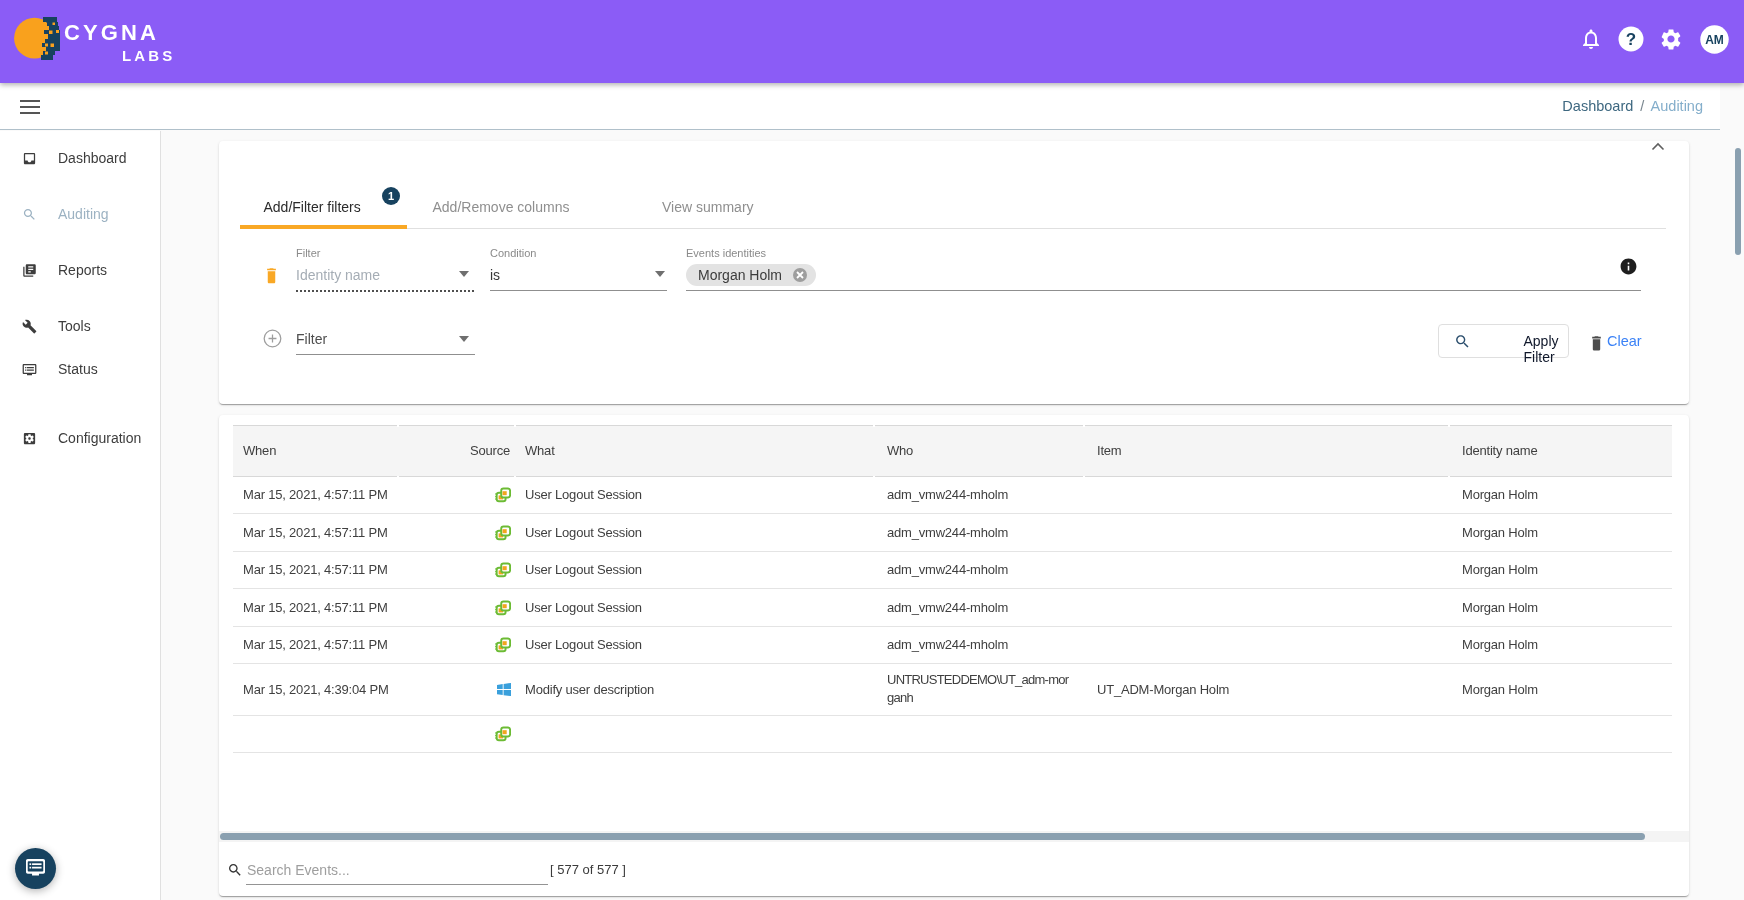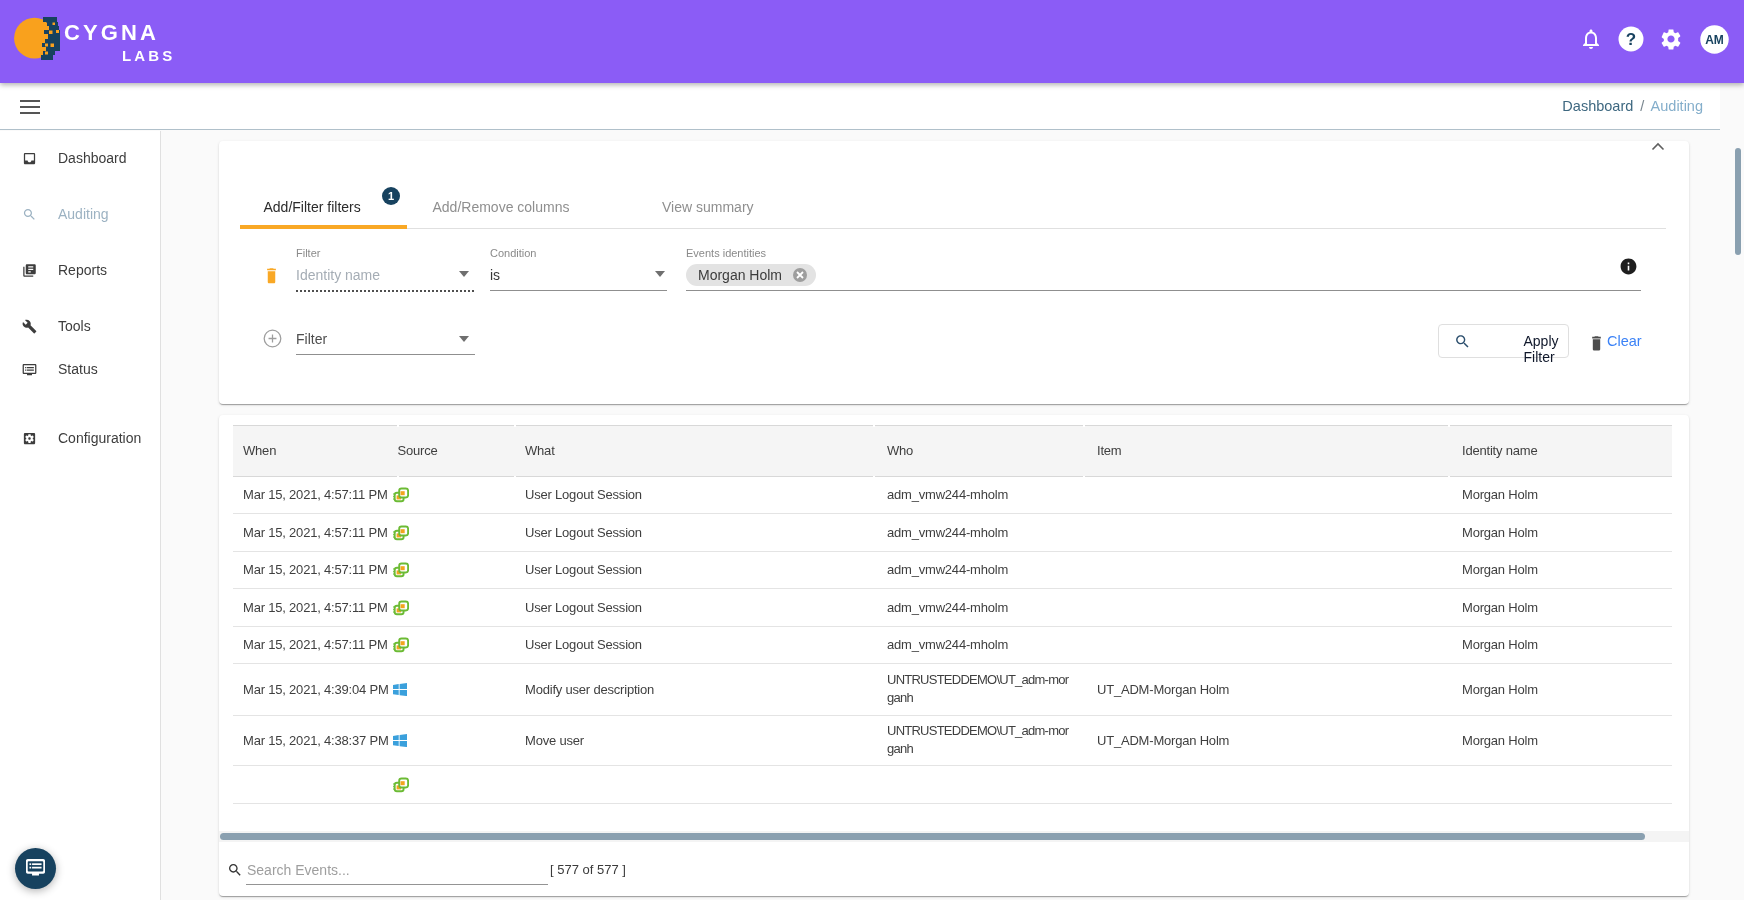--- a/index.html
+++ b/index.html
@@ -55,21 +55,21 @@
   #chipx { position:absolute; left:107px; top:4px; width:14px; height:14px; border-radius:50%; background:#9e9e9e; color:#fff; font-size:11px; line-height:14px; text-align:center; font-weight:bold; }
 
   
   #tview { position:absolute; left:0; top:0; width:1470px; height:416.5px; overflow:hidden; }
   table { border-collapse:separate; border-spacing:0; table-layout:fixed; position:absolute; left:14px; top:10.5px; font-size:13px; color:#3f3f3f; letter-spacing:-0.2px; }
   th { border-top:1px solid #d8d8d8; border-bottom:1px solid #d8d8d8; background:#f5f5f5; font-weight:normal; text-align:left; height:51.5px; font-size:13px; color:#3f3f3f; padding:0 0 0 10px; }
   td { border-bottom:1px solid #e4e4e4; height:37.5px; padding:0 6px 0 10px; vertical-align:middle; white-space:nowrap; }
   th.p3, td.p3 { padding-left:13px; }
   td.who { letter-spacing:-0.75px; line-height:18.5px; }
   .gap { position:absolute; width:2px; height:2px; background:#fff; z-index:2; }
-  th.c, td.c { text-align:left; padding:0; }
+  th.c, td.c { text-align:right; padding:0; }
   .w2 td { height:50.4px; }
   tr.w2a td { height:51.7px; }
   tr.w2c td { height:50.8px; }
   td.c svg { position:relative; left:-4.5px; top:2px; }
   th.c { padding-right:5px; }
 
   
   #hthumb { position:absolute; left:1px; top:418.5px; width:1425px; height:7px; border-radius:3.5px; background:#8aa0b0; }
   #htrack { position:absolute; left:0px; top:416.5px; width:1470px; height:11px; background:#f4f4f4; }
   #sev { position:absolute; left:28px; top:444.5px; height:22px; line-height:22px; font-size:14px; color:#9e9e9e; }
@@ -328,30 +328,20 @@
       <tr class="w2 w2a">
             <td>Mar 15, 2021, 4:39:04 PM</td>
             <td class="c"><svg width="14" height="13.1" viewBox="0 0 14 13.1">
                 <use href="#win"></use>
               </svg></td>
             <td>Modify user description</td>
             <td class="p3 who">UNTRUSTEDDEMO\UT_adm-mor<br>ganh</td>
             <td class="p3">UT_ADM-Morgan Holm</td>
             <td class="p3">Morgan Holm</td>
           </tr>
-      <tr class="w2">
-            <td>Mar 15, 2021, 4:38:37 PM</td>
-            <td class="c"><svg width="14" height="13.1" viewBox="0 0 14 13.1">
-                <use href="#win"></use>
-              </svg></td>
-            <td>Move user</td>
-            <td class="p3 who">UNTRUSTEDDEMO\UT_adm-mor<br>ganh</td>
-            <td class="p3">UT_ADM-Morgan Holm</td>
-            <td class="p3">Morgan Holm</td>
-          </tr>
       <tr>
             <td></td>
             <td class="c"><svg width="16" height="16" viewBox="0 0 16 16">
                 <use href="#vmw"></use>
               </svg></td>
             <td></td>
             <td></td>
             <td></td>
             <td></td>
           </tr>

